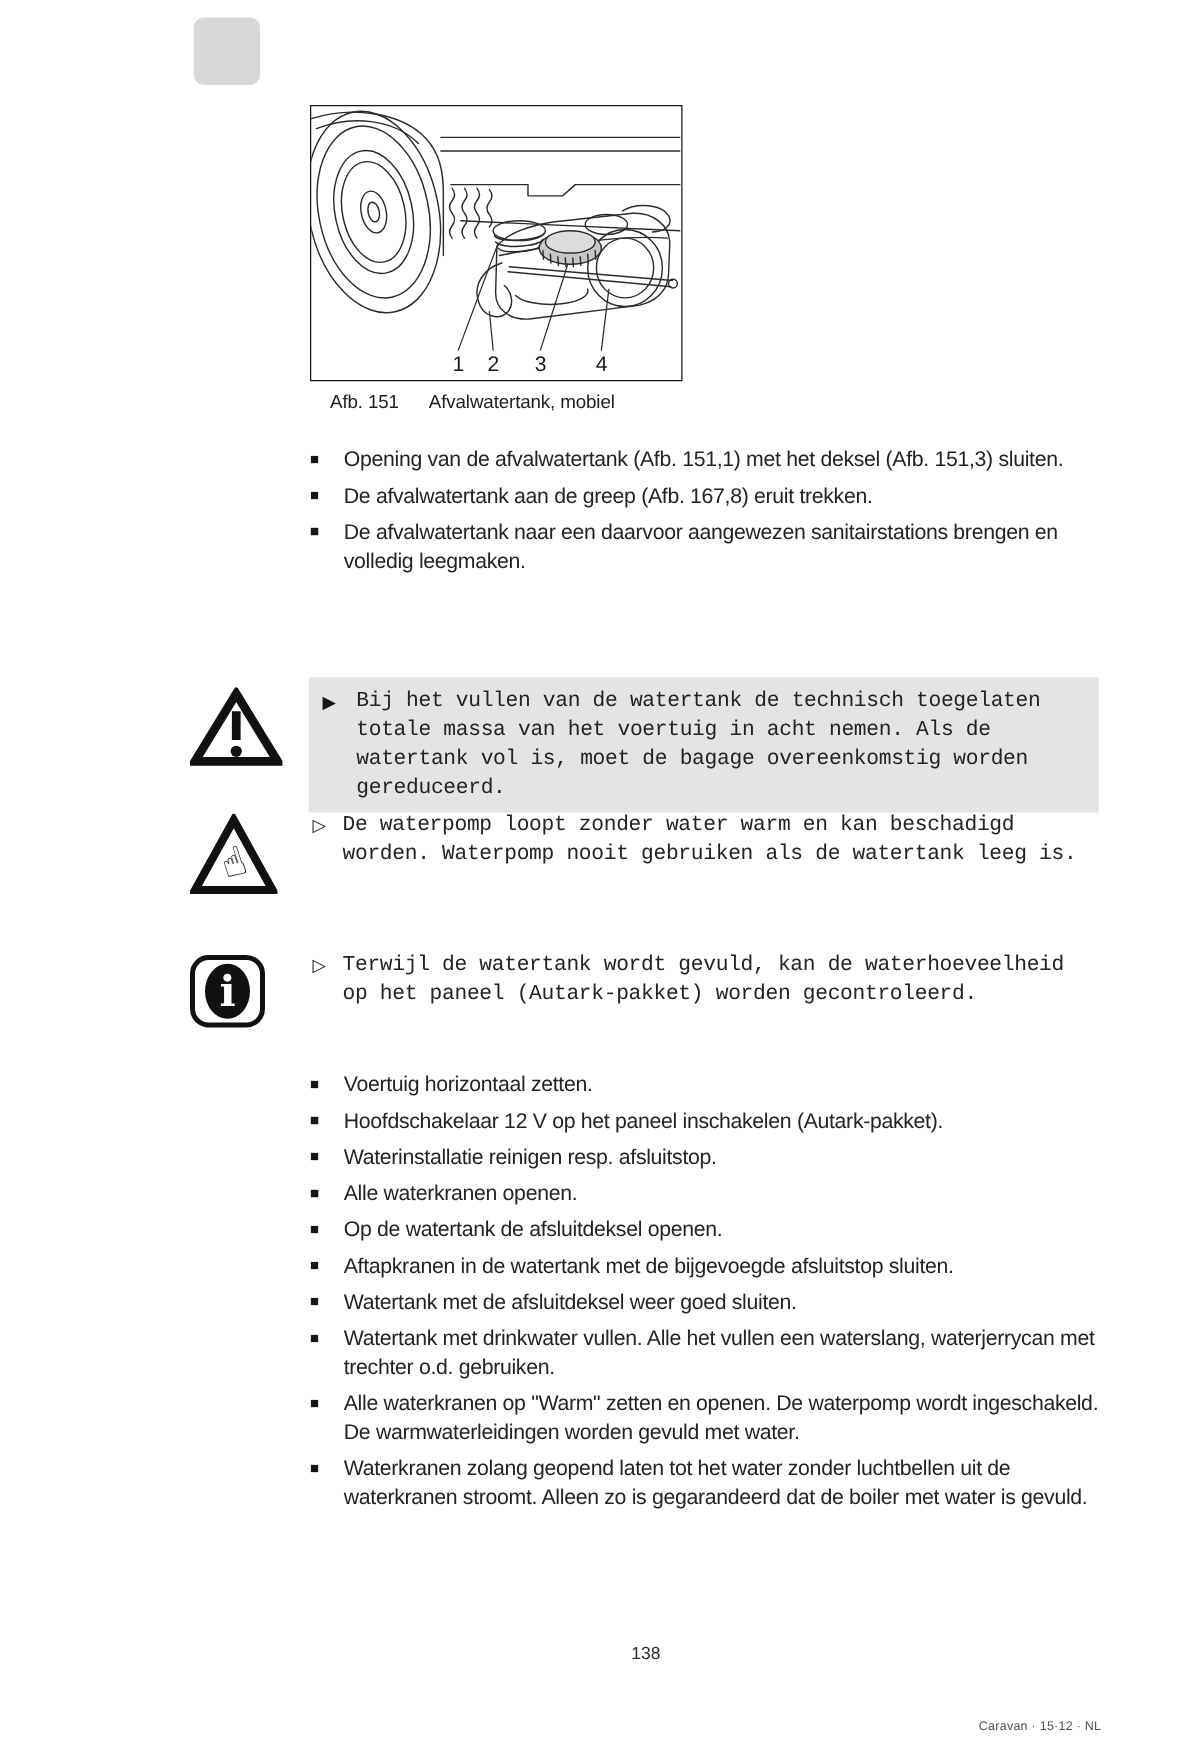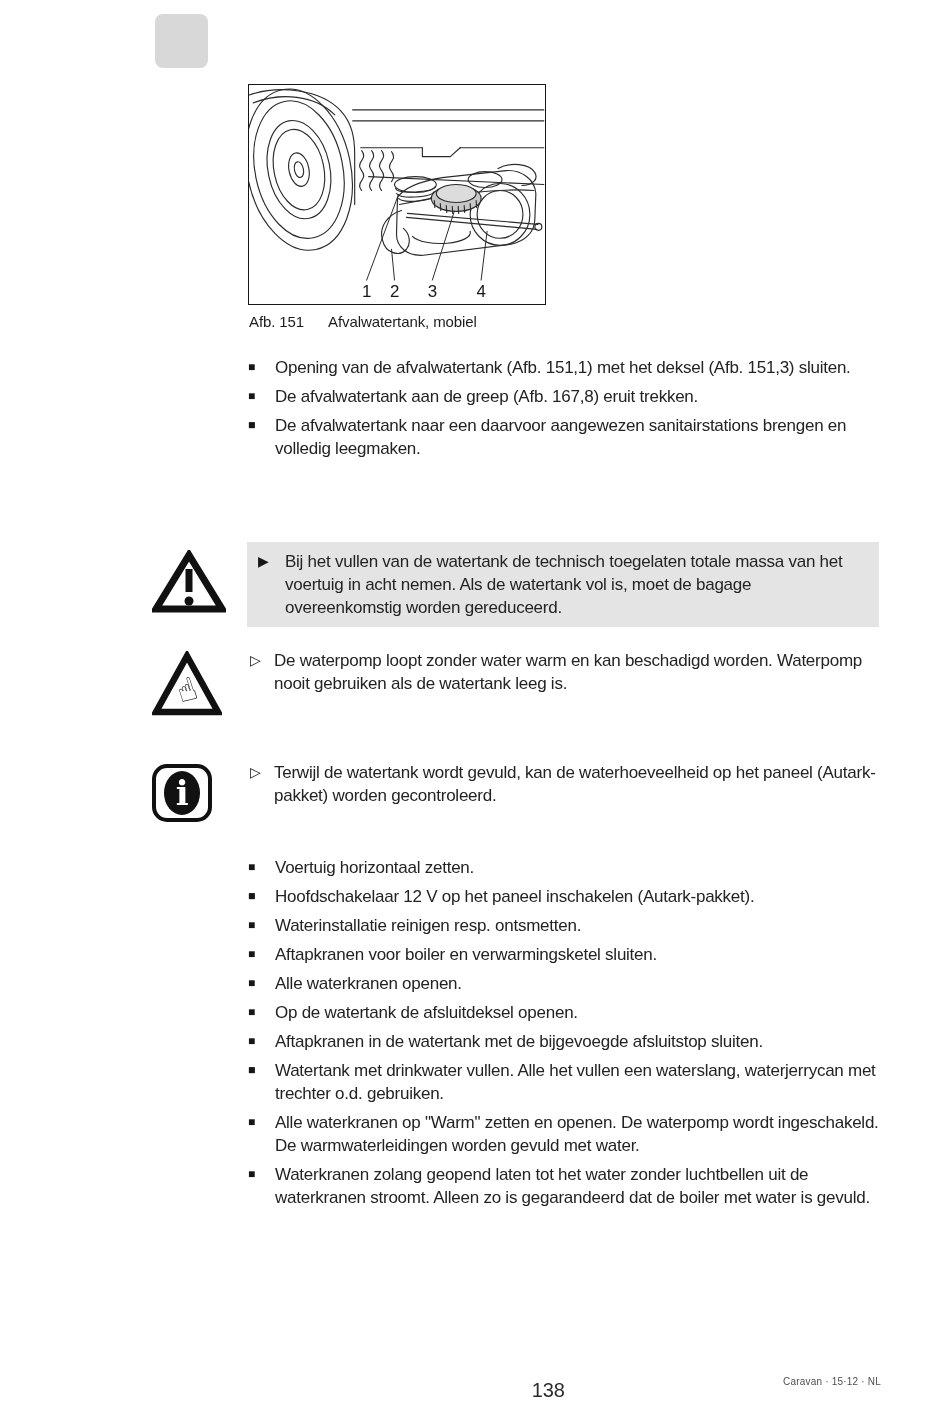--- a/index.html
+++ b/index.html
@@ -16,21 +16,21 @@
   }
   .figure-box {
     position:absolute; left:248px; top:84px; width:298px; height:221px;
     border:1.5px solid #161616; background:#fff;
   }
   .figure-box svg { display:block; width:100%; height:100%; }
   .figure-caption {
     position:absolute; left:249px; top:313px; width:420px;
     font-size:15px; color:#1d1d1d; letter-spacing:-0.1px;
   }
-  .figure-caption .cap-label { display:inline-block; margin-right:24px; }
+  .figure-caption .cap-label { display:inline-block; margin-right:24px;margin-left:15px; }
   ul.blist { position:absolute; left:248px; width:642px; list-style:none; }
   #list-1 { top:356px; }
   #list-2 { top:856px; }
   ul.blist li {
     position:relative; padding-left:27px; margin-bottom:6px;
     font-size:17px; line-height:23px;
   }
   ul.blist .bul {
     position:absolute; left:0; top:0; font-size:12px; line-height:23px; color:#161616;
   }
@@ -42,24 +42,24 @@
     position:absolute; display:flex; font-size:17px; line-height:23px;
   }
   #warning-body {
     left:247px; top:542px; width:632px; background:#e4e4e4;
     padding:8px 16px 8px 11px;
   }
   #caution-body { left:247px; top:649px; width:632px; padding:0 0 0 3px; }
   #info-body    { left:247px; top:761px; width:632px; padding:0 0 0 3px; }
   .note-marker { flex:0 0 27px; font-size:14px; line-height:23px; color:#161616; }
   #caution-body .note-marker, #info-body .note-marker { flex:0 0 24px; }
-  .note-text { flex:1; }
+  .note-text { flex:1;font-family:Liberation Mono, monospace; }
   .page-number {
-    position:absolute; left:505px; top:1379px; width:60px; text-align:right;
-    font-size:20px; color:#2c2c2c; letter-spacing:0;
+    position:absolute; left:505px; top:1314px; width:60px; text-align:left;
+    font-size:14px; color:#2c2c2c; letter-spacing:0;
   }
   .footer-right {
     position:absolute; right:69px; top:1376px;
     font-size:10px; color:#4f4f4f; letter-spacing:0.2px;
   }
   .hand-glyph { font-family:"DejaVu Sans",sans-serif; }
 </style>
 </head>
 <body>
 
@@ -183,26 +183,26 @@
   </div>
   <div class="note-body" id="info-body">
     <span class="note-marker">▷</span>
     <span class="note-text">Terwijl de watertank wordt gevuld, kan de waterhoeveelheid op het paneel (Autark-pakket) worden gecontroleerd.</span>
   </div>
 
   <ul class="blist" id="list-2">
     <li><span class="bul">■</span><span>Voertuig horizontaal zetten.</span></li>
     <li><span class="bul">■</span></li>
     <li><span class="bul">■</span><span>Hoofdschakelaar 12 V op het paneel inschakelen (Autark-pakket).</span></li>
-    <li><span class="bul">■</span><span>Waterinstallatie reinigen resp. ontsmetten.</span></li>
-    <li><span class="bul">■</span><span>Aftapkranen voor boiler en verwarmingsketel sluiten.</span></li>
+    <li><span class="bul">■</span><span>Waterinstallatie reinigen resp. afsluitstop.</span></li>
+    <li><span class="bul">■</span></li>
     <li><span class="bul">■</span><span>Alle waterkranen openen.</span></li>
     <li><span class="bul">■</span><span>Op de watertank de afsluitdeksel openen.</span></li>
     <li><span class="bul">■</span><span>Aftapkranen in de watertank met de bijgevoegde afsluitstop sluiten.</span></li>
-    <li><span class="bul">■</span></li>
+    <li><span class="bul">■</span><span>Watertank met de afsluitdeksel weer goed sluiten.</span></li>
     <li><span class="bul">■</span><span>Watertank met drinkwater vullen. Alle het vullen een waterslang, waterjerrycan met trechter o.d. gebruiken.</span></li>
     <li><span class="bul">■</span><span>Alle waterkranen op "Warm" zetten en openen. De waterpomp wordt ingeschakeld. De warmwaterleidingen worden gevuld met water.</span></li>
     <li><span class="bul">■</span><span>Waterkranen zolang geopend laten tot het water zonder luchtbellen uit de waterkranen stroomt. Alleen zo is gegarandeerd dat de boiler met water is gevuld.</span></li>
   </ul>
 
   <div class="page-number">138</div>
   <div class="footer-right">Caravan · 15·12 · NL</div>
 
 </div>
 

